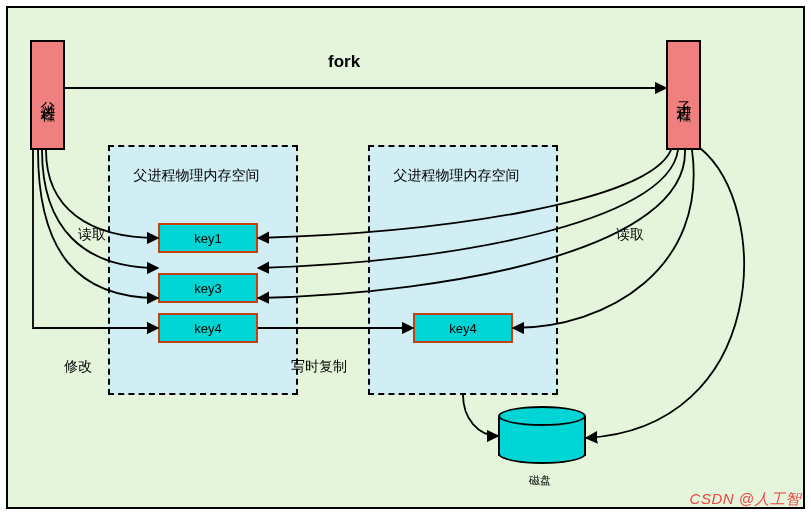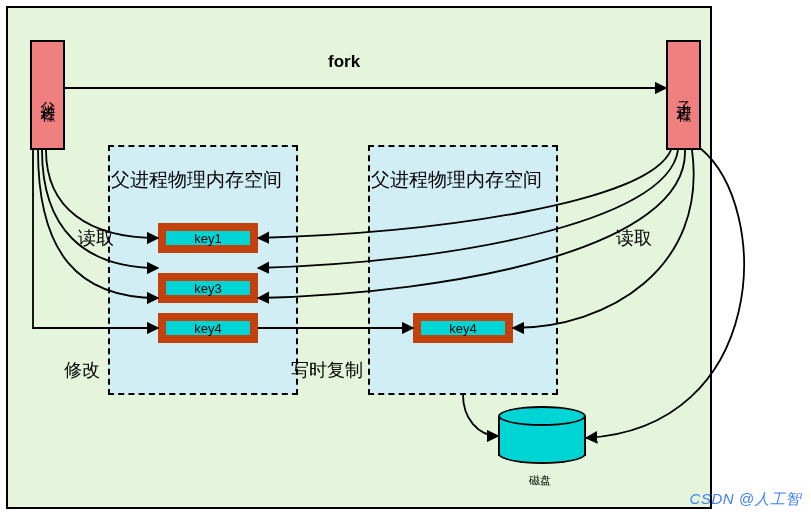--- a/index.html
+++ b/index.html
@@ -1,23 +1,23 @@
 <!DOCTYPE html>
 <html><head>
 <meta charset="utf-8">
 <style>
   html,body{margin:0;padding:0}
   body{width:811px;height:515px;background:#fff;font-family:"Microsoft YaHei",Arial,sans-serif;position:relative}
-  .outer{position:absolute;left:6px;top:6px;width:706px;height:503px;border:2px solid #000;background:#e5f5db;box-sizing:border-box}
-  .watermark{position:absolute;right:10px;bottom:6px;color:#3b82f6;font-size:15px;font-style:italic;letter-spacing:.5px}
+  .outer{position:absolute;left:6px;top:6px;width:799px;height:503px;border:2px solid #000;background:#e5f5db;box-sizing:border-box}
+  .watermark{position:absolute;right:10px;bottom:6px;color:#ef4444;font-size:15px;font-style:italic;letter-spacing:.5px}
   .proc{position:absolute;width:35px;height:110px;border:2px solid #000;background:#f08080;display:flex;align-items:center;justify-content:center;writing-mode:vertical-rl;text-orientation:upright;font-size:15px;letter-spacing:4px;box-sizing:border-box}
   .mem{position:absolute;width:190px;height:250px;border:2px dashed #000;background:#d1eef5;box-sizing:border-box}
-  .mem-title{position:absolute;top:20px;left:0;right:13px;text-align:center;font-size:19px}
-  .kbox{position:absolute;width:100px;height:30px;border:8px solid #c2410c;background:#00d5d5;display:flex;align-items:center;justify-content:center;font-size:13px;box-sizing:border-box}
-  .lbl{position:absolute;font-size:18px}
+  .mem-title{position:absolute;top:20px;left:0;right:13px;text-align:center;font-size:14px}
+  .kbox{position:absolute;width:100px;height:30px;border:2px solid #c2410c;background:#00d5d5;display:flex;align-items:center;justify-content:center;font-size:13px;box-sizing:border-box}
+  .lbl{position:absolute;font-size:14px}
   .fork{position:absolute;font-size:17px;font-weight:bold}
   .disk{position:absolute;width:88px;height:58px}
   .disk .cyl{position:absolute;left:0;top:10px;width:88px;height:40px;background:#00d5d5;border-left:2px solid #000;border-right:2px solid #000;box-sizing:border-box}
   .disk .top{position:absolute;left:0;top:0;width:88px;height:20px;border:2px solid #000;border-radius:50%;background:#00d5d5;box-sizing:border-box;z-index:2}
   .disk .bot{position:absolute;left:0;bottom:0;width:88px;height:20px;border:2px solid #000;border-top:none;border-radius:0 0 44px 44px/0 0 10px 10px;background:#00d5d5;box-sizing:border-box}
   .disk-lbl{position:absolute;font-size:11px}
   svg.lines{position:absolute;left:0;top:0;pointer-events:none}
   svg .a{stroke:#000;stroke-width:1.8;fill:none}
 </style>
 </head>

